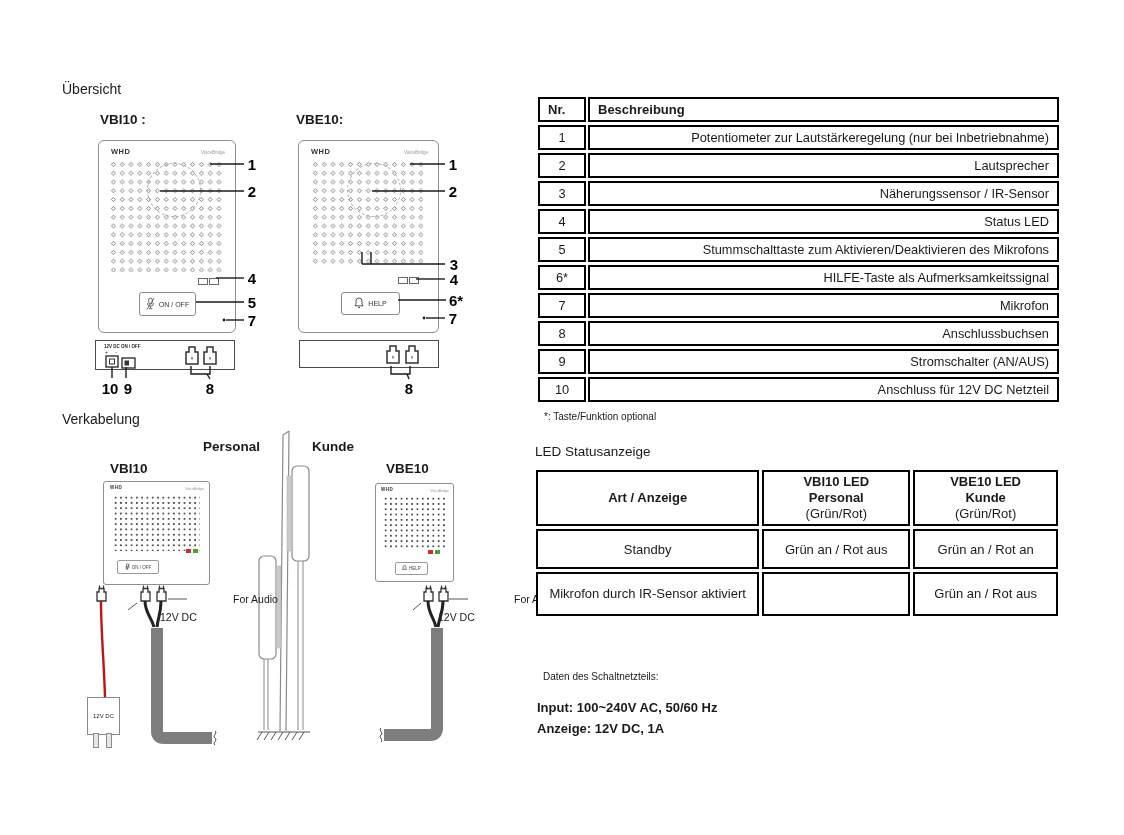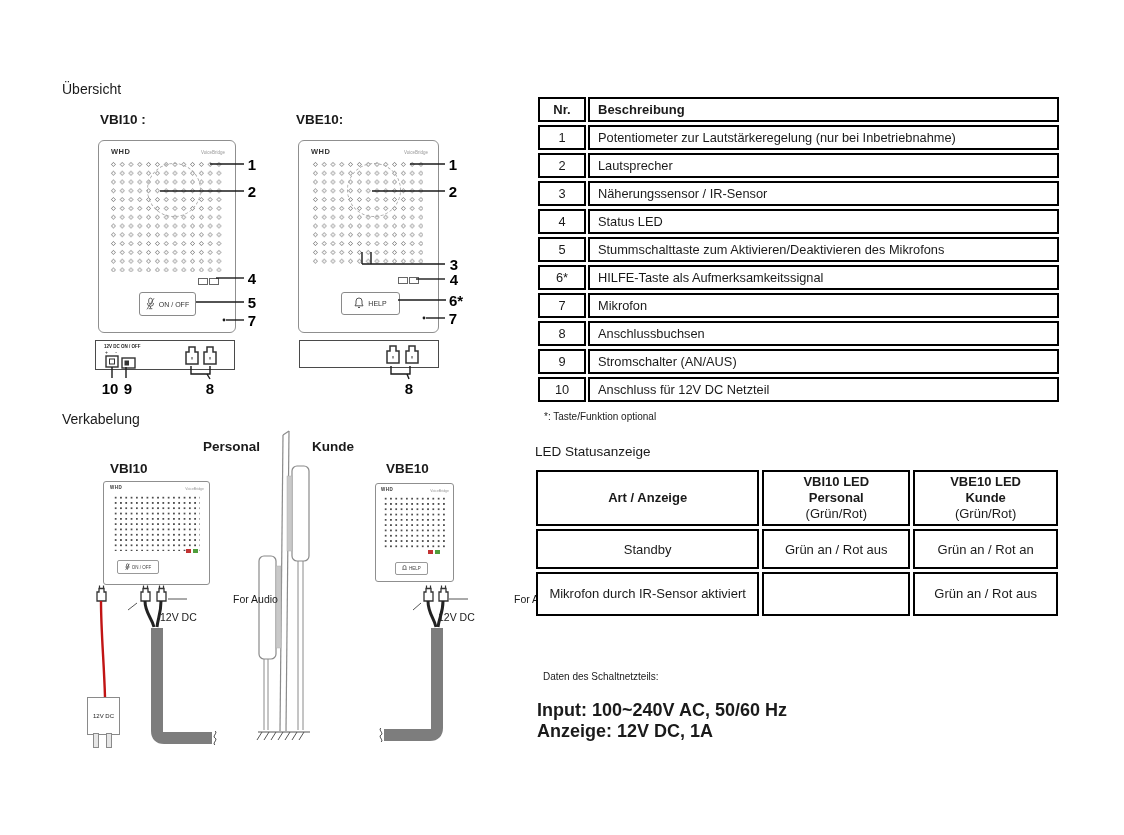--- a/index.html
+++ b/index.html
@@ -44,44 +44,44 @@
   .panel-pol { position:absolute; font-size:5px; color:#222; letter-spacing:3px; }
 
   
   .co { position:absolute; font-size:15px; font-weight:bold; color:#000; transform:translate(-50%,-50%); }
 
   
   #parts-table {
     position:absolute; left:536px; top:94px; width:525px;
     border-collapse:separate; border-spacing:2px 3px; font-size:12.8px;
   }
-  #parts-table th, #parts-table td { border:2px solid #000; height:19px; padding:1px 8px; background:#fff; }
+  #parts-table th, #parts-table td { border:2px solid #000; height:19px; padding:1px 8px; background:#fff;text-align:right; }
   #parts-table th { text-align:left; font-size:13px; }
-  #parts-table th:first-child { text-align:center; }
+  #parts-table th:first-child { }
   #parts-table td:first-child { text-align:center; padding:1px 2px; }
   #parts-table col.c-nr { width:48px; }
 
   #led-table {
     position:absolute; left:533px; top:467px; width:528px;
     border-collapse:separate; border-spacing:3px 3px; font-size:13px; text-align:center;
   }
   #led-table th, #led-table td { border:2.5px solid #000; background:#fff; padding:2px 4px; vertical-align:middle; }
   #led-table th { font-weight:bold; line-height:16px; }
   #led-table th .sub { font-weight:normal; display:block; }
   #led-table th span { display:block; }
   #led-table col.c1 { width:216px; }
   #led-table col.c2 { width:143px; }
   #led-table col.c3 { width:140px; }
   #led-table tbody tr:nth-child(1) td { height:32px;margin-top:36px; }
   #led-table tbody tr:nth-child(2) td { height:36px; line-height:16px; }
   #led-table tbody tr:nth-child(3) td { height:32px; }
 
   .note { position:absolute; font-size:10px; }
   .pw-head { position:absolute; font-size:10px; font-weight:normal; }
-  .pw-line { position:absolute; font-size:18px; font-weight:bold; }
+  .pw-line { position:absolute; font-size:13px; font-weight:bold; }
 
   
   .plug { position:absolute; }
   .adapter {
     position:absolute; left:87px; top:697px; width:31px; height:36px; border:1px solid #8a8a8a;
     display:flex; align-items:center; justify-content:center; font-size:6px; color:#222; background:#fff;
   }
   .prong { position:absolute; width:4px; height:13px; background:#e6e6e6; border:1px solid #8a8a8a; }
   .w-lbl { position:absolute; font-size:10.5px; color:#1a1a1a; white-space:nowrap;padding-left:44px; }
   svg.overlay { position:absolute; left:0; top:0; pointer-events:none; }

